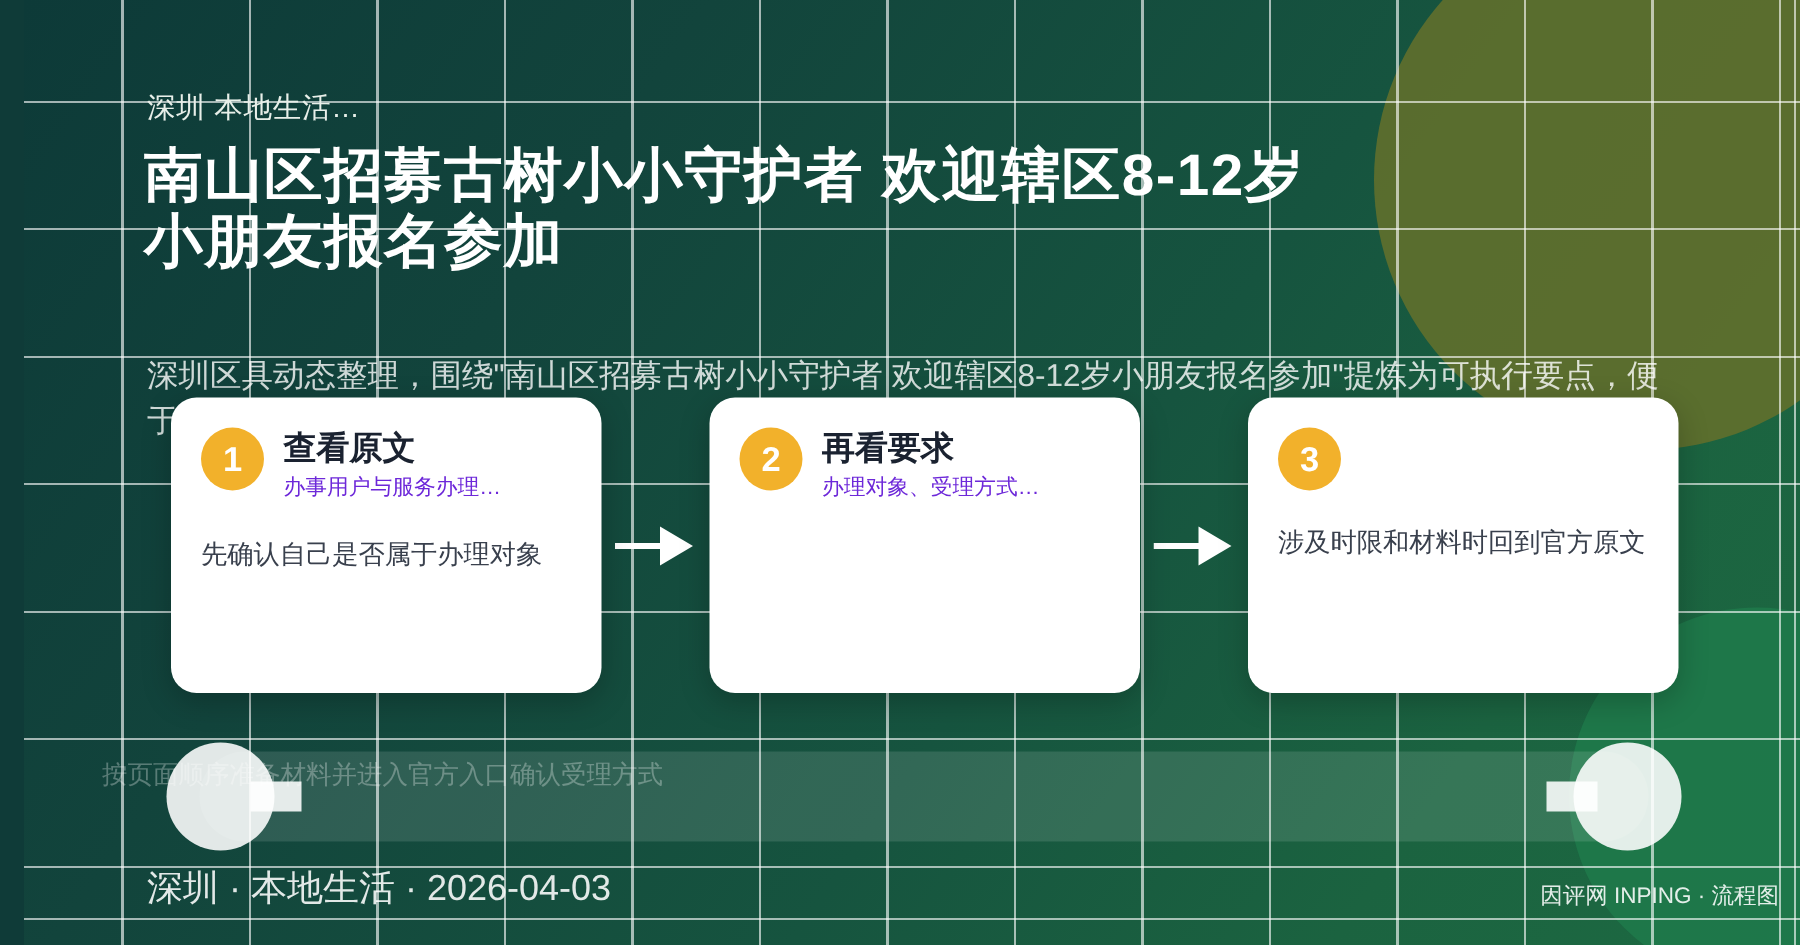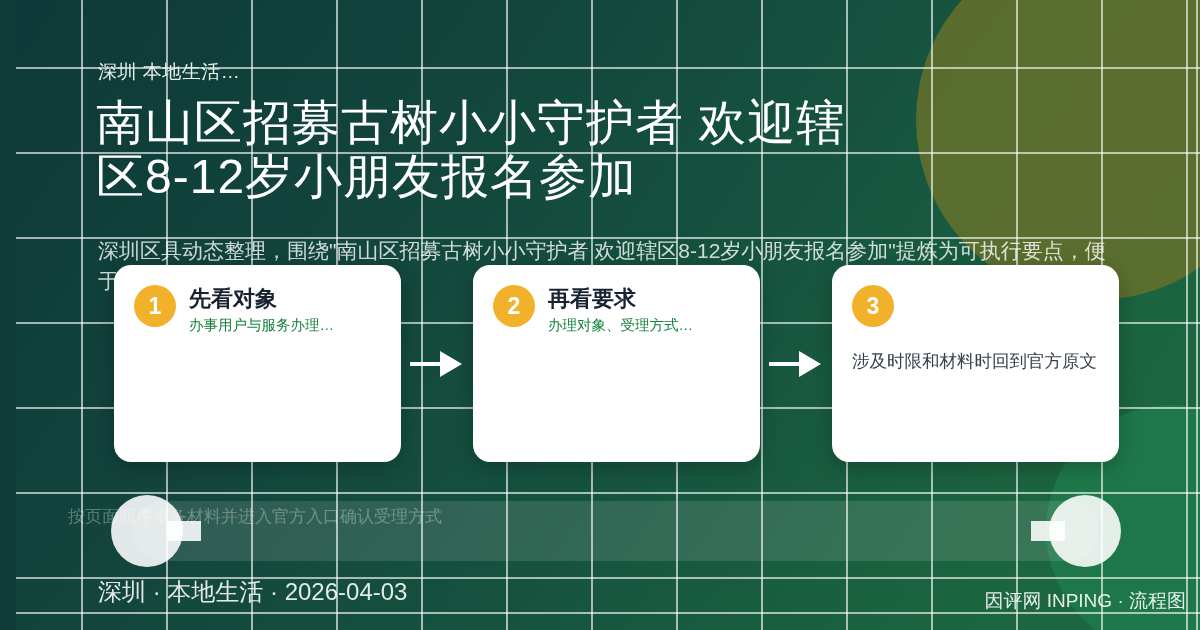--- a/index.html
+++ b/index.html
@@ -44,21 +44,21 @@
 
   
   .breadcrumb {
     position:absolute; left:82px; top:59px;
     font-size:19px; color:#e8efe9; letter-spacing:.5px;
     white-space:nowrap;
   }
   .title {
     position:absolute; left:80px; top:96px;
     width:790px;
-    font-size:48px; line-height:1.13; font-weight:400;
+    font-size:39px; line-height:1.13; font-weight:700;
     color:#ffffff; letter-spacing:1px;
   }
   .subtitle {
     position:absolute; left:82px; top:236px;
     width:1010px;
     font-size:21px; line-height:1.45;
     color:rgba(255,255,255,0.80);
   }
 
   
@@ -85,21 +85,21 @@
     display:flex; align-items:center; justify-content:center;
     line-height:1;
   }
   .head-text { padding-top:1px; min-width:0; }
   .card-title {
     font-size:22px; font-weight:700; color:#1a2230;
     line-height:1.2; white-space:nowrap;
   }
   .card-sub {
     margin-top:4px;
-    font-size:14.5px; color:#15803d; line-height:1.25;
+    font-size:14.5px; color:#6d28d9; line-height:1.25;
     white-space:nowrap; overflow:hidden; text-overflow:ellipsis;
   }
   .card-body {
     margin-top:22px;
     font-size:17.5px; line-height:1.42; color:#39404d;
   }
   .arrow {
     flex:0 0 auto;
     width:72px; height:197px;
     display:flex; align-items:center; justify-content:center;
@@ -139,21 +139,21 @@
   .knob-notch.right { left:920px; }
 
   
   .footer-left {
     position:absolute; left:82px; top:576px;
     font-size:24px; color:rgba(255,255,255,0.88);
     white-space:nowrap;
   }
   .footer-right {
     position:absolute; right:30px; top:588px;
-    font-size:19px; color:rgba(255,255,255,0.88);
+    font-size:15px; color:rgba(255,255,255,0.88);
     white-space:nowrap;
   }
 </style>
 </head>
 <body>
 
 <div id="stage">
 
   <div class="deco-circle-olive"></div>
   <div class="deco-circle-green"></div>
@@ -162,24 +162,25 @@
   <div class="breadcrumb">深圳 本地生活…</div>
   <div class="title">南山区招募古树小小守护者 欢迎辖区8-12岁小朋友报名参加</div>
   <div class="subtitle">深圳区具动态整理，围绕"南山区招募古树小小守护者 欢迎辖区8-12岁小朋友报名参加"提炼为可执行要点，便于快速对照与结构化查阅。</div>
 
   <div class="cards">
 
     <div class="card">
       <div class="card-head">
         <div class="badge">1</div>
         <div class="head-text">
-          <div class="card-title">先看对象</div>
+          <div class="card-title">查看原文</div>
           <div class="card-sub">办事用户与服务办理…</div>
         </div>
       </div>
+      <div class="card-body">先确认自己是否属于办理对象</div>
     </div>
 
     <div class="arrow">
       <span>
         <svg width="54" height="30" viewBox="0 0 54 30">
           <rect x="0" y="13" width="34" height="4" fill="#ffffff"></rect>
           <polygon points="30,2 52,15 30,28" fill="#ffffff"></polygon>
         </svg>
       </span>
     </div>

